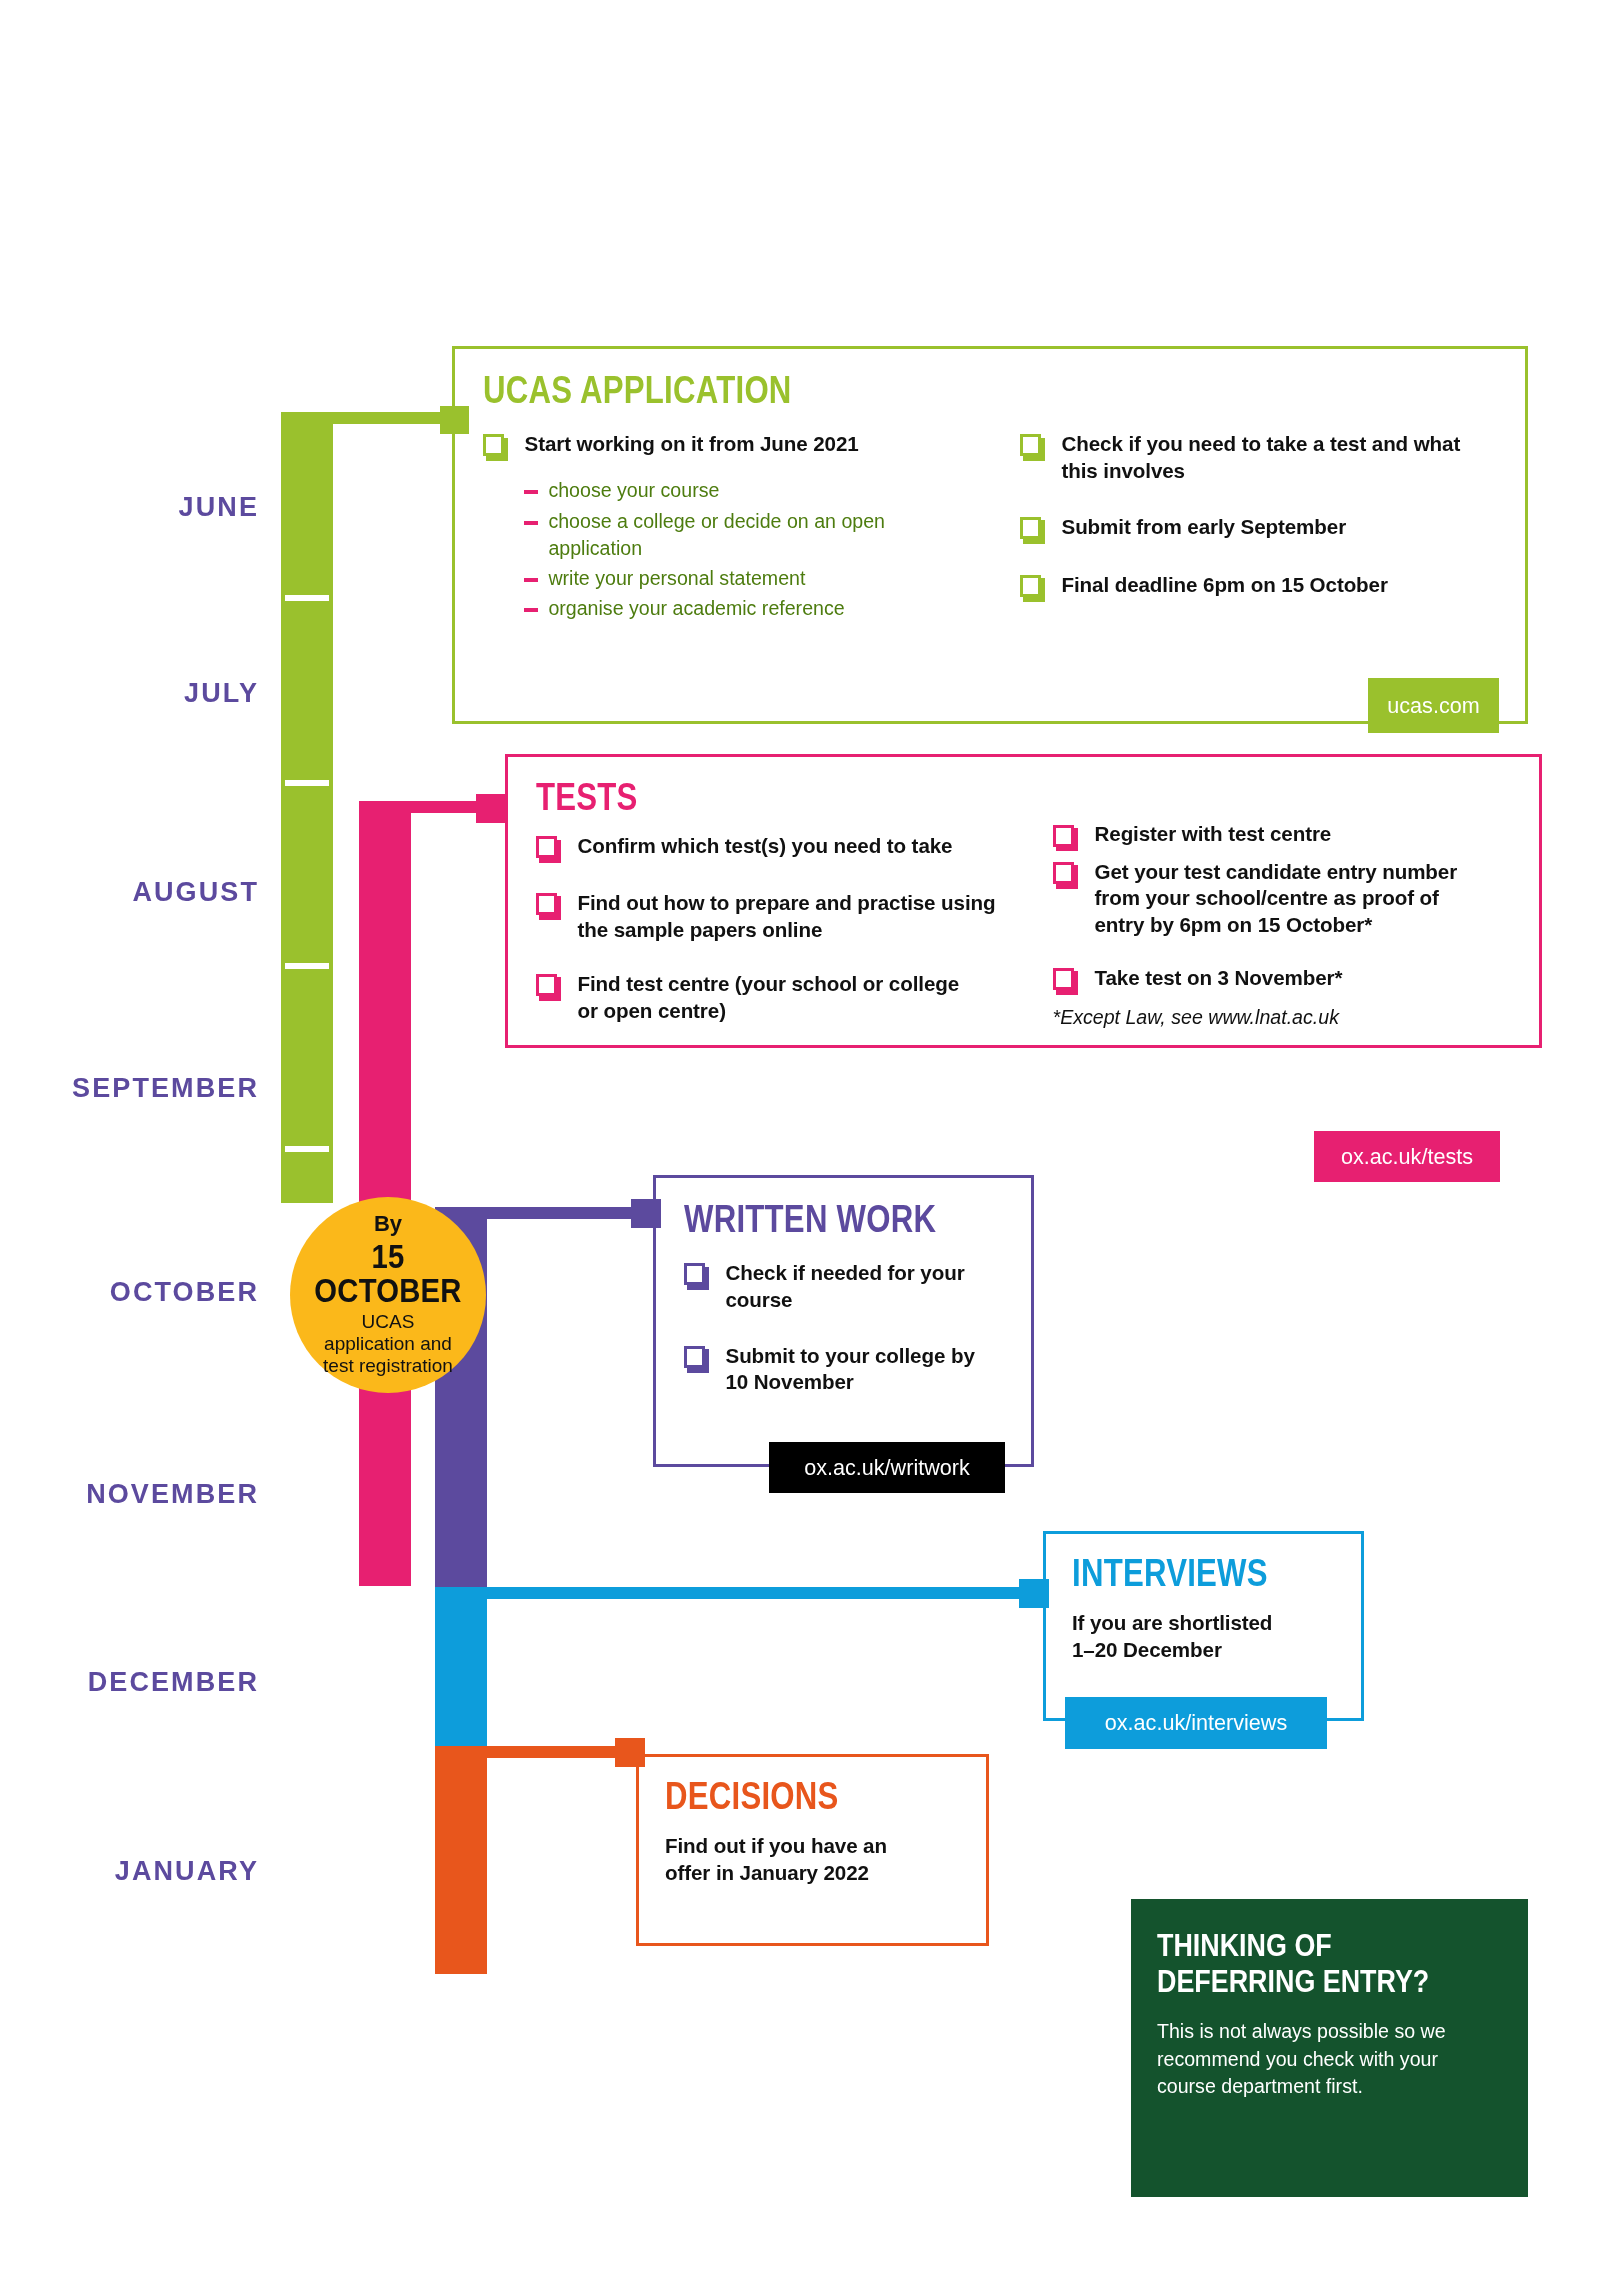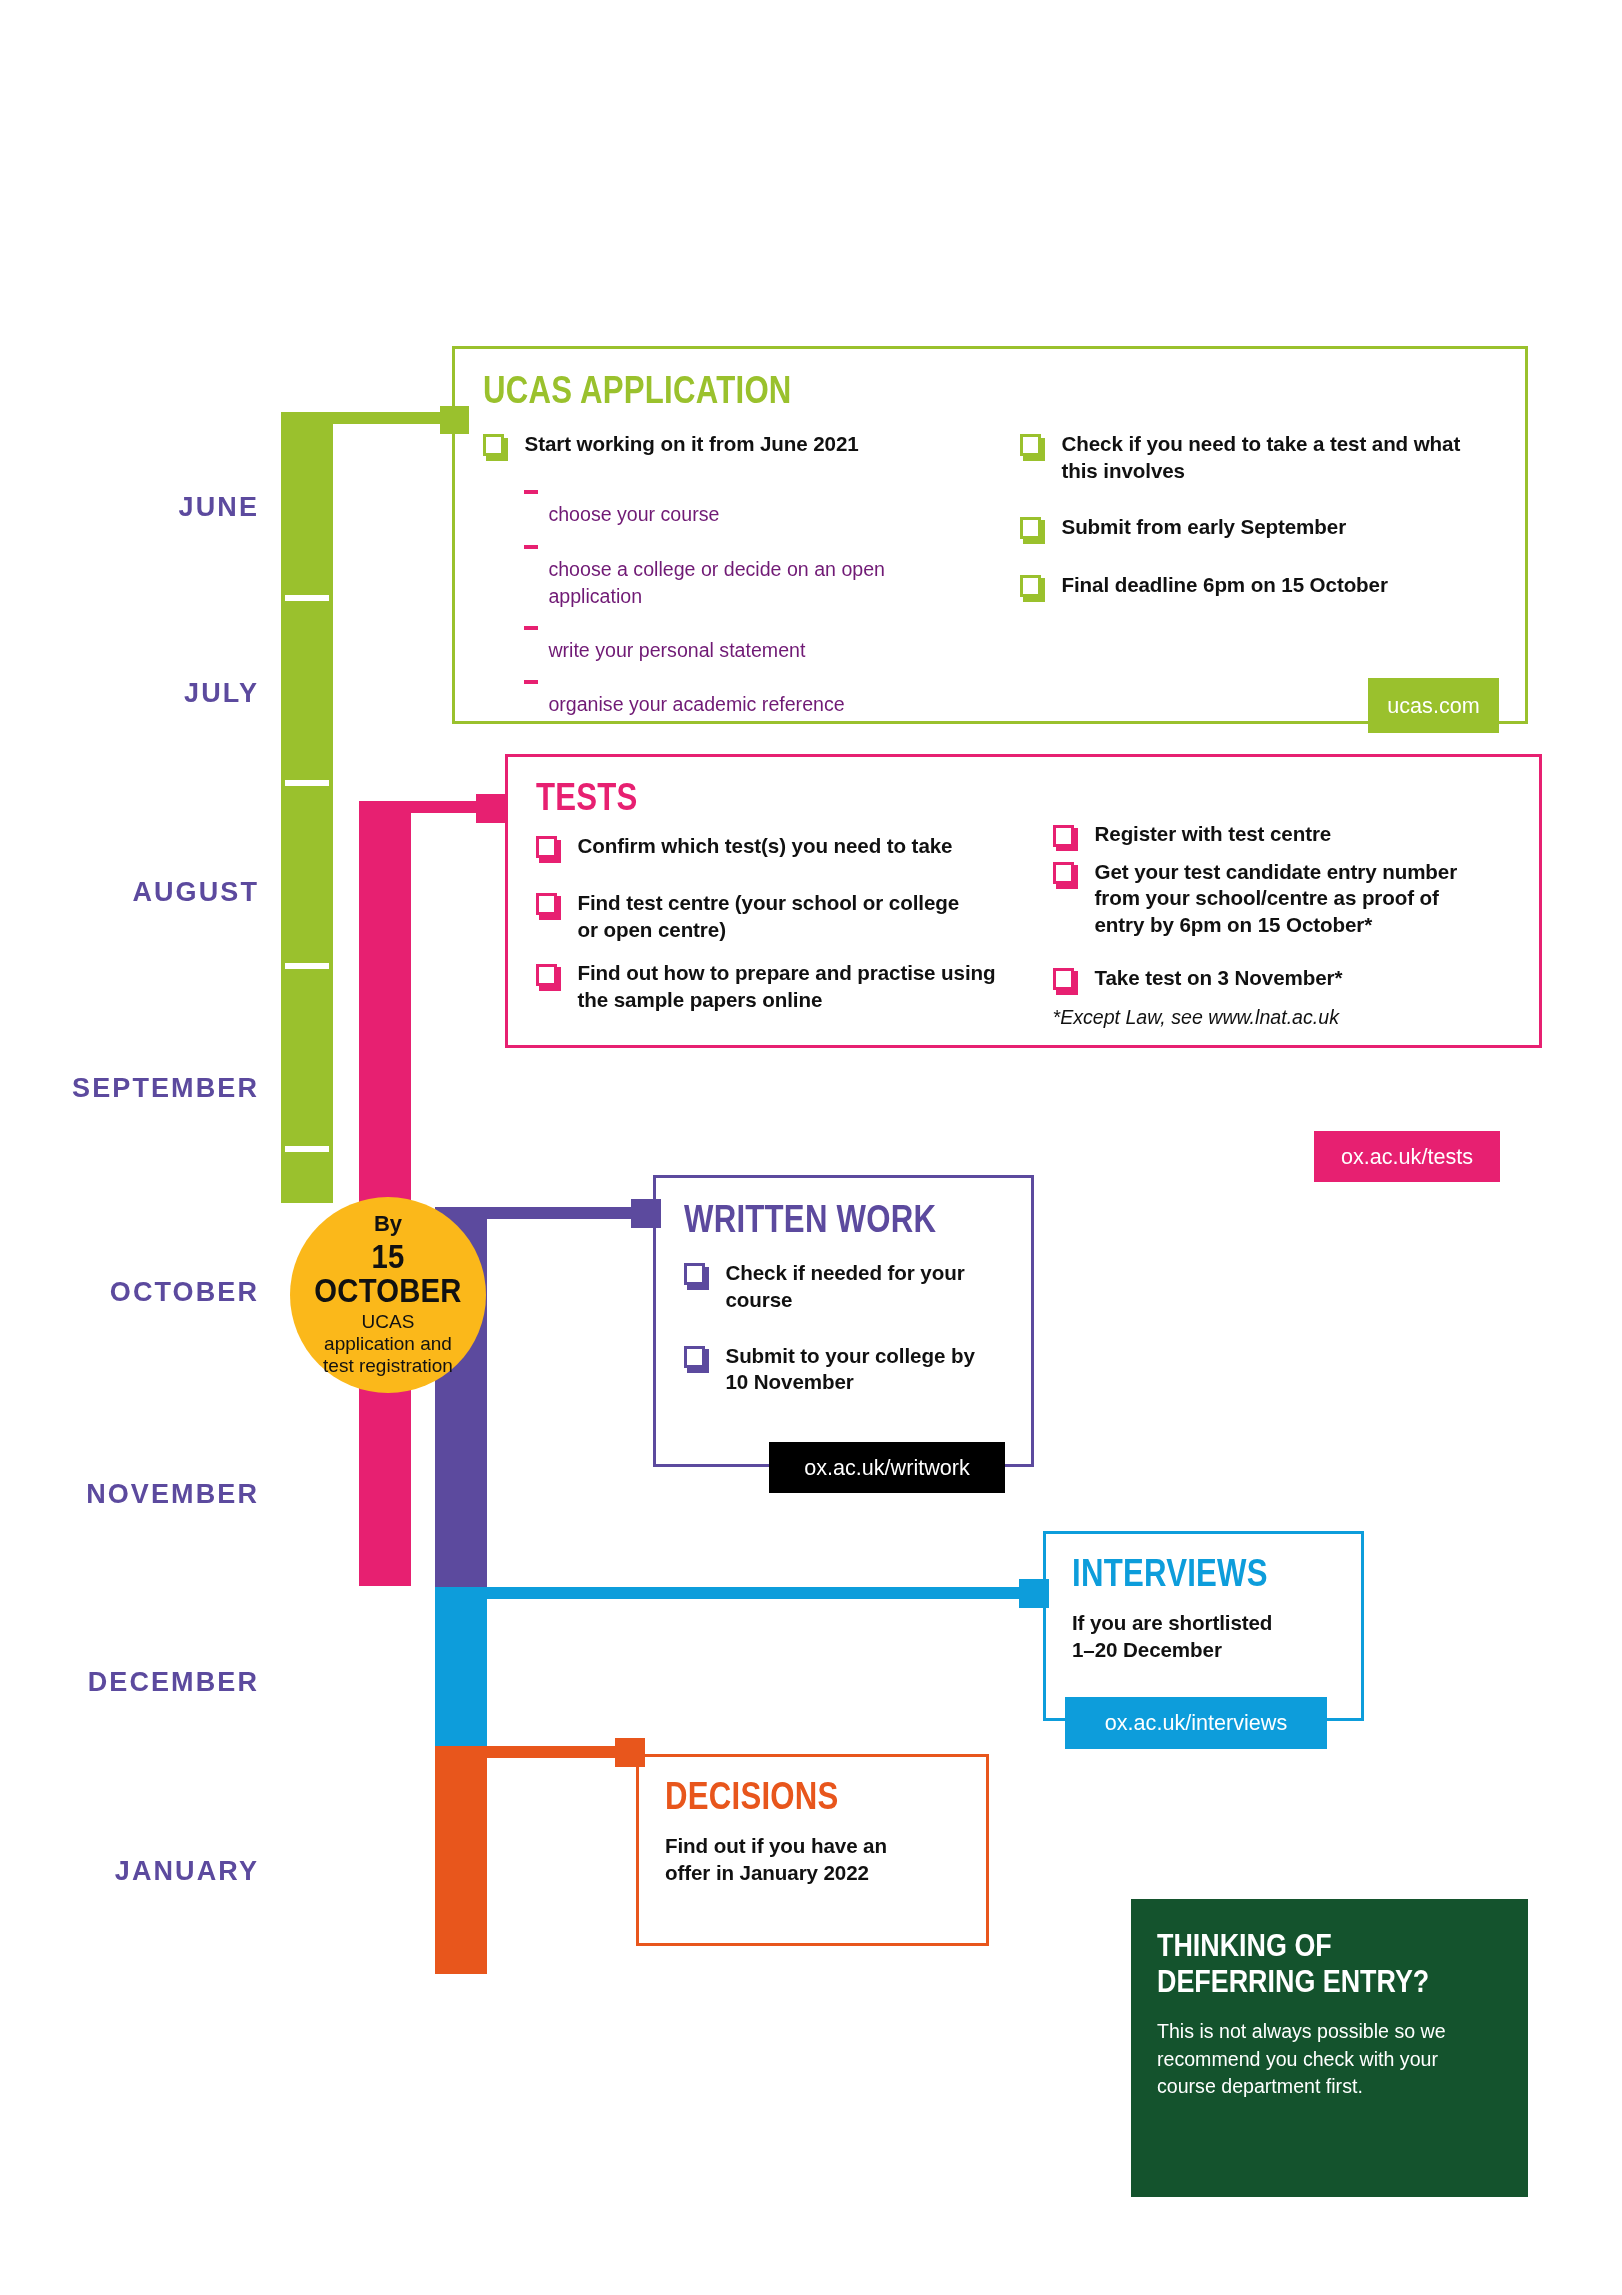--- a/index.html
+++ b/index.html
@@ -116,23 +116,22 @@
   .sub-item{display:flex;align-items:flex-start;margin-bottom:3.3px;}
   .dash{
     flex:0 0 auto;
     width:14.4px;height:3.9px;
     background:#e72071;
     margin:13px 10.5px 0 0;
   }
   .sub-text{
     font-size:19.6px;
     line-height:1.38;
-    color:#701a75;
+    color:#4d7c0f;
     font-weight:400;
-    margin-top:24px;
   }
   .note{
     font-style:italic;
     font-size:19.6px;
     color:#111;
     margin-top:6.5px;
   }
   .urlbox{
     position:absolute;
     color:#ffffff;
@@ -290,33 +289,33 @@
 
     <div class="cols" style="margin:17px 0 0 27.5px;">
       <div class="col" style="width:517px;">
         <div class="chk-item" style="margin-bottom:27.5px">
           <span class="chk">
             <i style="background:#e72071"></i>
               <b style="border:3.3px solid #e72071"></b>
           </span>
           <span class="chk-text" style="max-width:419px">Confirm which test(s) you need to take</span>
         </div>
+        <div class="chk-item" style="margin-bottom:27.5px">
+          <span class="chk">
+            <i style="background:#e72071"></i>
+              <b style="border:3.3px solid #e72071"></b>
+          </span>
+          <span class="chk-text" style="max-width:432px">Find out how to prepare and practise using the sample papers online</span>
+        </div>
         <div class="chk-item">
           <span class="chk">
             <i style="background:#e72071"></i>
               <b style="border:3.3px solid #e72071"></b>
           </span>
           <span class="chk-text" style="max-width:406px">Find test centre (your school or college or open centre)</span>
-        </div>
-        <div class="chk-item" style="margin-bottom:27.5px">
-          <span class="chk">
-            <i style="background:#e72071"></i>
-              <b style="border:3.3px solid #e72071"></b>
-          </span>
-          <span class="chk-text" style="max-width:432px">Find out how to prepare and practise using the sample papers online</span>
         </div>
       </div>
 
       <div class="col" style="width:458px;margin-top:-11.8px;">
         <div class="chk-item" style="margin-bottom:8px">
           <span class="chk">
             <i style="background:#e72071"></i>
               <b style="border:3.3px solid #e72071"></b>
           </span>
           <span class="chk-text">Register with test centre</span>

